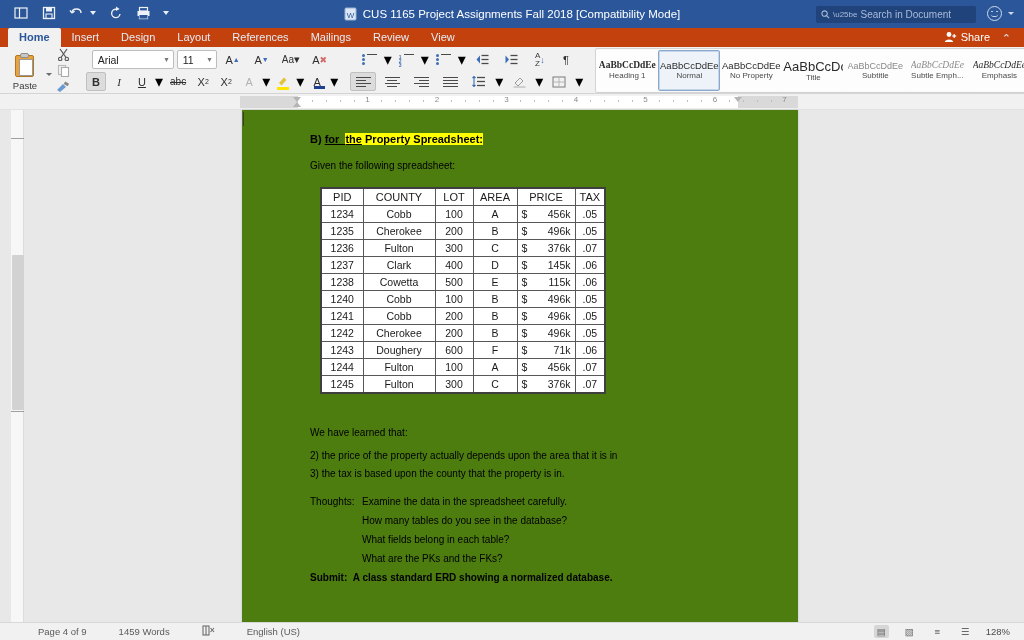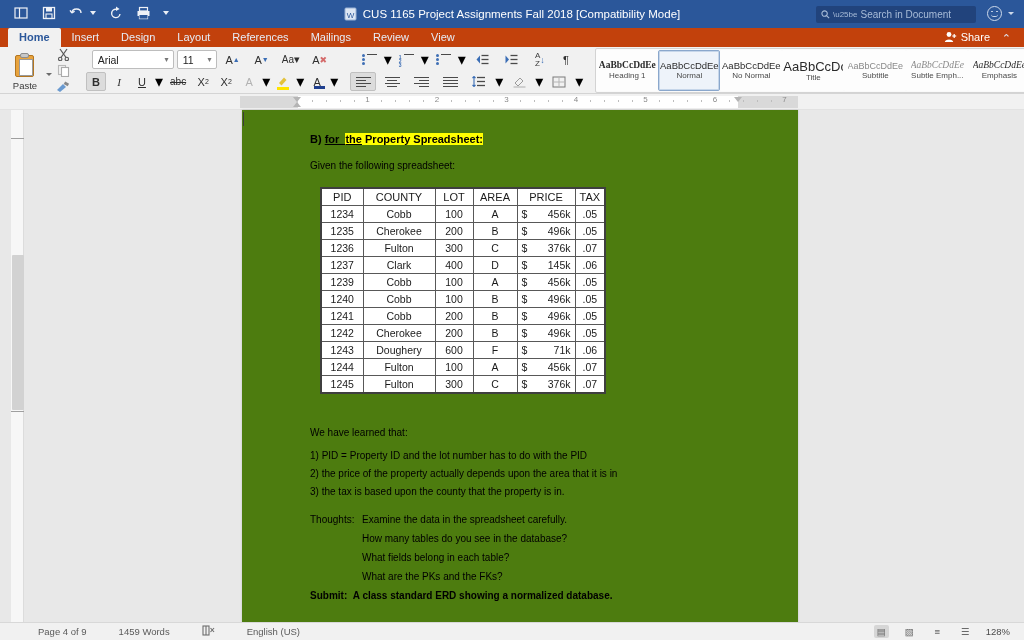--- a/index.html
+++ b/index.html
@@ -571,21 +571,21 @@
         <div class="stile">
           <span class="prev" style="font-family:'Liberation Serif',serif;font-weight:bold;font-size:9.5px;">AaBbCcDdEe</span>
           <span class="nm">Heading 1</span>
         </div>
         <div class="stile sel">
           <span class="prev" style="font-size:9.5px;">AaBbCcDdEe</span>
           <span class="nm">Normal</span>
         </div>
         <div class="stile">
           <span class="prev" style="font-size:9.5px;">AaBbCcDdEe</span>
-          <span class="nm">No Normal</span>
+          <span class="nm">No Property</span>
         </div>
         <div class="stile">
           <span class="prev" style="font-size:13px;">AaBbCcDc</span>
           <span class="nm">Title</span>
         </div>
         <div class="stile">
           <span class="prev" style="font-size:9px;color:#888;">AaBbCcDdEe</span>
           <span class="nm">Subtitle</span>
         </div>
         <div class="stile">
@@ -724,31 +724,31 @@
                 <td class="c-area">D</td>
                 <td class="c-price price-cell">
                   <span>
                     <span>$</span>
                     <span>145k</span>
                   </span>
                 </td>
                 <td class="c-tax">.06</td>
               </tr>
               <tr>
-                <td class="c-pid">1239</td>
-                <td class="c-county">Cobb</td>
-                <td class="c-lot">100</td>
-                <td class="c-area">A</td>
-                <td class="c-price price-cell">
-                  <span>
-                    <span>$</span>
-                    <span>456k</span>
-                  </span>
-                </td>
-                <td class="c-tax">.05</td>
+                <td class="c-pid">1238</td>
+                <td class="c-county">Cowetta</td>
+                <td class="c-lot">500</td>
+                <td class="c-area">E</td>
+                <td class="c-price price-cell">
+                  <span>
+                    <span>$</span>
+                    <span>115k</span>
+                  </span>
+                </td>
+                <td class="c-tax">.06</td>
               </tr>
               <tr>
                 <td class="c-pid">1240</td>
                 <td class="c-county">Cobb</td>
                 <td class="c-lot">100</td>
                 <td class="c-area">B</td>
                 <td class="c-price price-cell">
                   <span>
                     <span>$</span>
                     <span>496k</span>
@@ -820,21 +820,20 @@
                   </span>
                 </td>
                 <td class="c-tax">.07</td>
               </tr>
             </tbody>
         </table>
 
         <div class="learned">We have learned that:</div>
 
         <div class="numlist" id="learned-list">
-            <div>1) PID = Property ID and the lot number has to do with the PID</div>
             <div>2) the price of the property actually depends upon the area that it is in</div>
             <div>3) the tax is based upon the county that the property is in.</div>
           </div>
 
         <div class="thoughts" id="thoughts-block">
             <div class="trow">
               <span class="tlabel">Thoughts:</span>
               <span>Examine the data in the spreadsheet carefully.</span>
             </div>
             <div class="trow">

